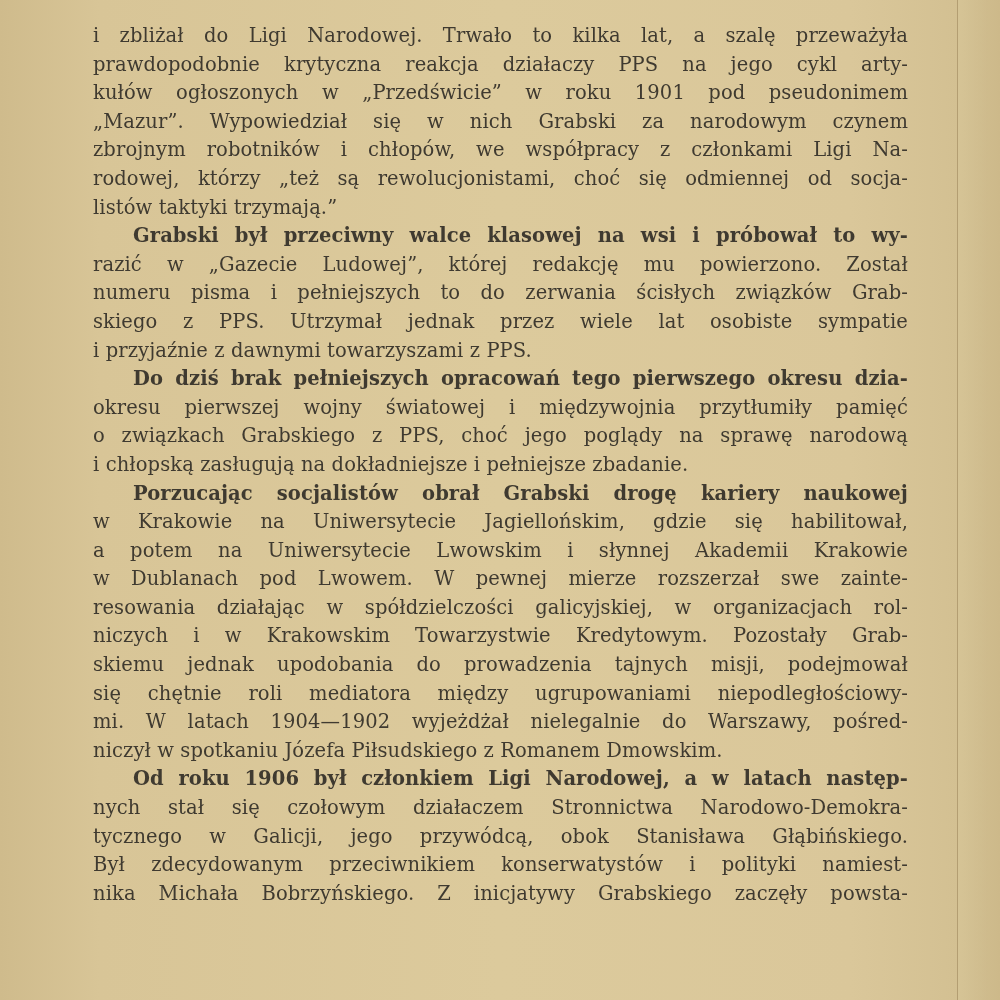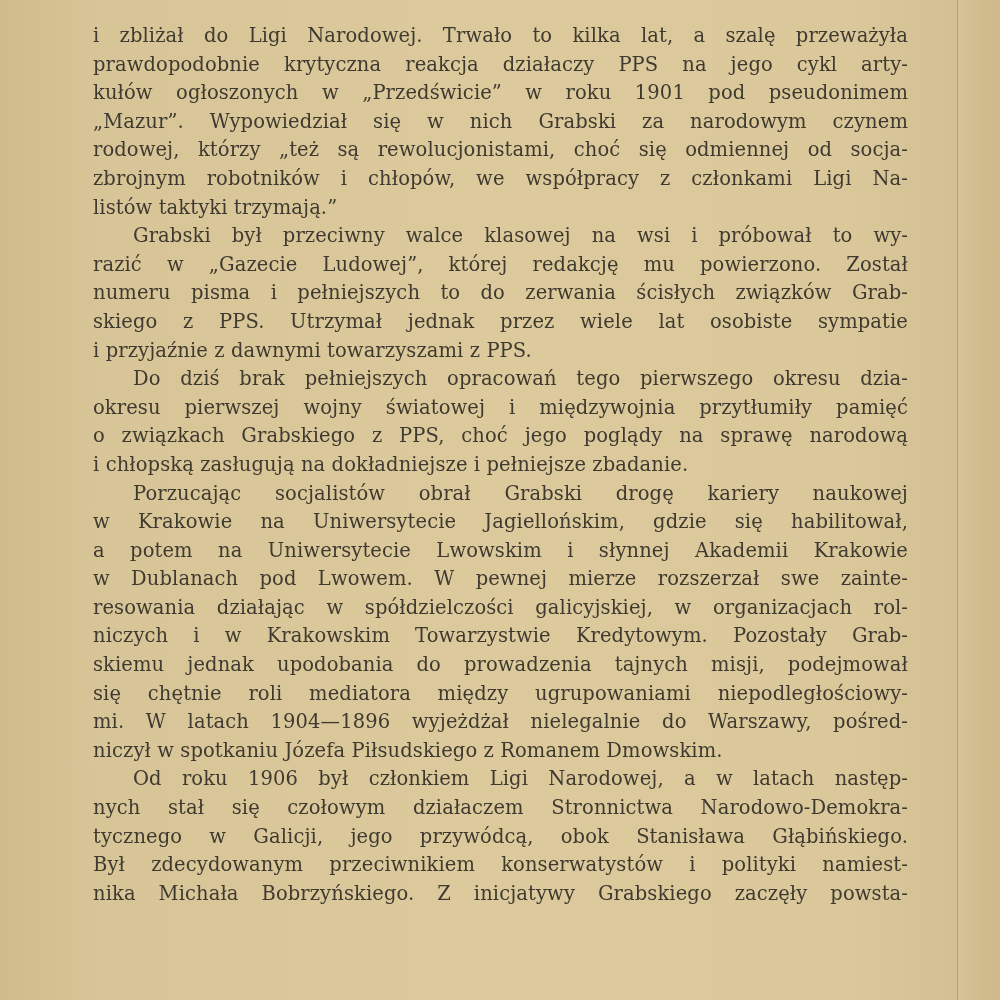--- a/index.html
+++ b/index.html
@@ -24,37 +24,37 @@
     color: #3f3a30;
     font-size: 19.5px;
     line-height: 28.6px;
     letter-spacing: 0.1px;
   }
   .line {
     display: block; white-space: nowrap;
     text-align: justify; text-align-last: justify;
     height: 28.6px; overflow: visible;
   }
-  .line.indent { padding-left: 40px; }
+  .line.indent { padding-left: 40px; font-weight: bold; }
   .line.last { text-align-last: left; }
 </style>
 </head>
 <body>
 
 <div class="page">
   <div class="edge2"></div>
   <div class="edge"></div>
   <div class="text" id="text">
       <div>
         <span class="line">i zbliżał do Ligi Narodowej. Trwało to kilka lat, a szalę przeważyła</span>
         <span class="line">prawdopodobnie krytyczna reakcja działaczy PPS na jego cykl arty-</span>
         <span class="line">kułów ogłoszonych w „Przedświcie” w roku 1901 pod pseudonimem</span>
         <span class="line">„Mazur”. Wypowiedział się w nich Grabski za narodowym czynem</span>
+        <span class="line">zbrojnym robotników i chłopów, we współpracy z członkami Ligi Na-</span>
         <span class="line">rodowej, którzy „też są rewolucjonistami, choć się odmiennej od socja-</span>
-        <span class="line">zbrojnym robotników i chłopów, we współpracy z członkami Ligi Na-</span>
         <span class="line last">listów taktyki trzymają.”</span>
       </div>
       <div>
         <span class="line indent">Grabski był przeciwny walce klasowej na wsi i próbował to wy-</span>
         <span class="line">razić w „Gazecie Ludowej”, której redakcję mu powierzono. Został</span>
         <span class="line">numeru pisma i pełniejszych to do zerwania ścisłych związków Grab-</span>
         <span class="line">skiego z PPS. Utrzymał jednak przez wiele lat osobiste sympatie</span>
         <span class="line last">i przyjaźnie z dawnymi towarzyszami z PPS.</span>
       </div>
       <div>
@@ -65,21 +65,21 @@
       </div>
       <div>
         <span class="line indent">Porzucając socjalistów obrał Grabski drogę kariery naukowej</span>
         <span class="line">w Krakowie na Uniwersytecie Jagiellońskim, gdzie się habilitował,</span>
         <span class="line">a potem na Uniwersytecie Lwowskim i słynnej Akademii Krakowie</span>
         <span class="line">w Dublanach pod Lwowem. W pewnej mierze rozszerzał swe zainte-</span>
         <span class="line">resowania działając w spółdzielczości galicyjskiej, w organizacjach rol-</span>
         <span class="line">niczych i w Krakowskim Towarzystwie Kredytowym. Pozostały Grab-</span>
         <span class="line">skiemu jednak upodobania do prowadzenia tajnych misji, podejmował</span>
         <span class="line">się chętnie roli mediatora między ugrupowaniami niepodległościowy-</span>
-        <span class="line">mi. W latach 1904—1896 wyjeżdżał nielegalnie do Warszawy, pośred-</span>
+        <span class="line">mi. W latach 1904—1902 wyjeżdżał nielegalnie do Warszawy, pośred-</span>
         <span class="line last">niczył w spotkaniu Józefa Piłsudskiego z Romanem Dmowskim.</span>
       </div>
       <div>
         <span class="line indent">Od roku 1906 był członkiem Ligi Narodowej, a w latach następ-</span>
         <span class="line">nych stał się czołowym działaczem Stronnictwa Narodowo-Demokra-</span>
         <span class="line">tycznego w Galicji, jego przywódcą, obok Stanisława Głąbińskiego.</span>
         <span class="line">Był zdecydowanym przeciwnikiem konserwatystów i polityki namiest-</span>
         <span class="line">nika Michała Bobrzyńskiego. Z inicjatywy Grabskiego zaczęły powsta-</span>
       </div>
     </div>

